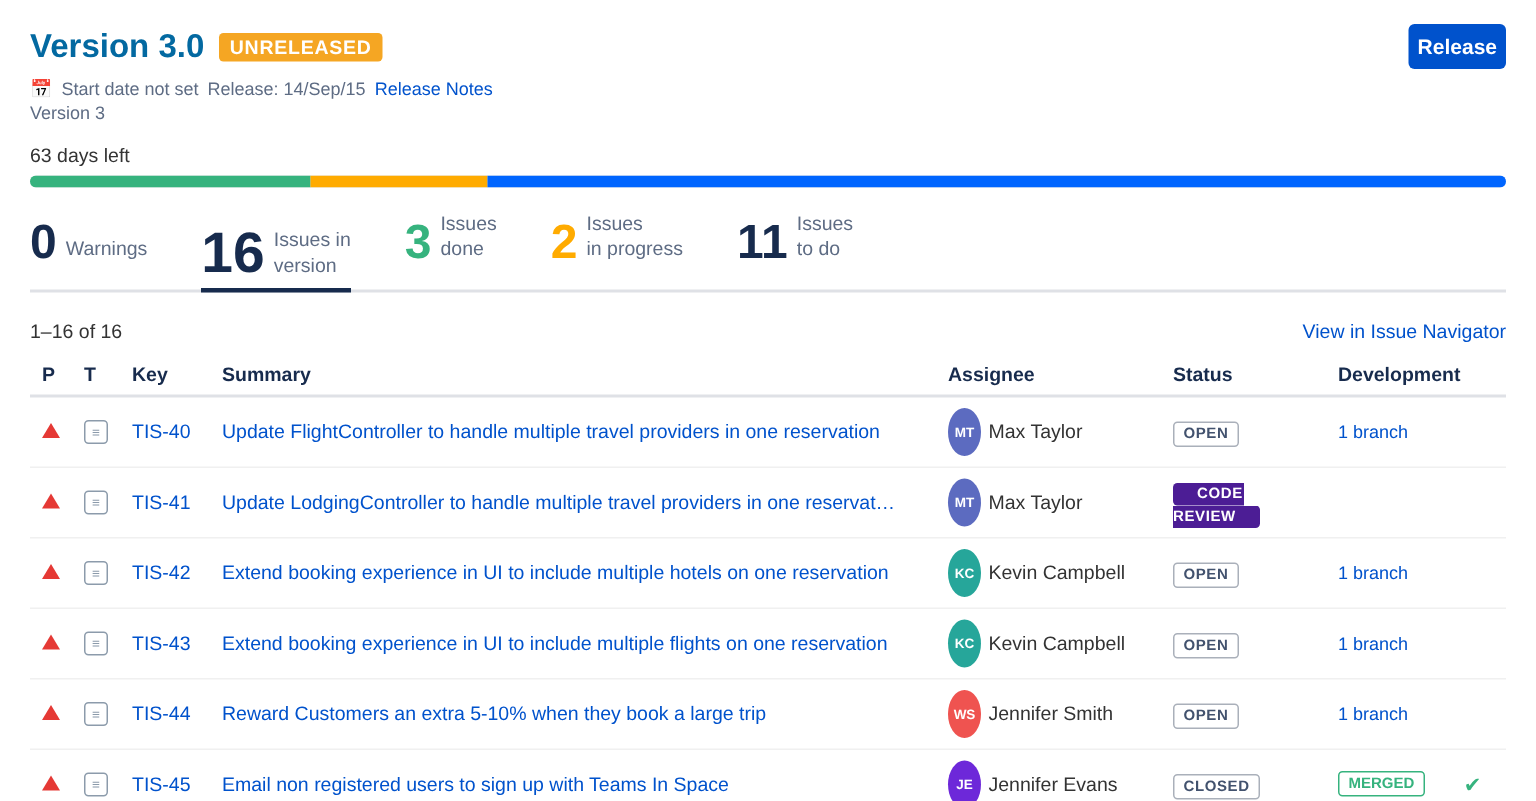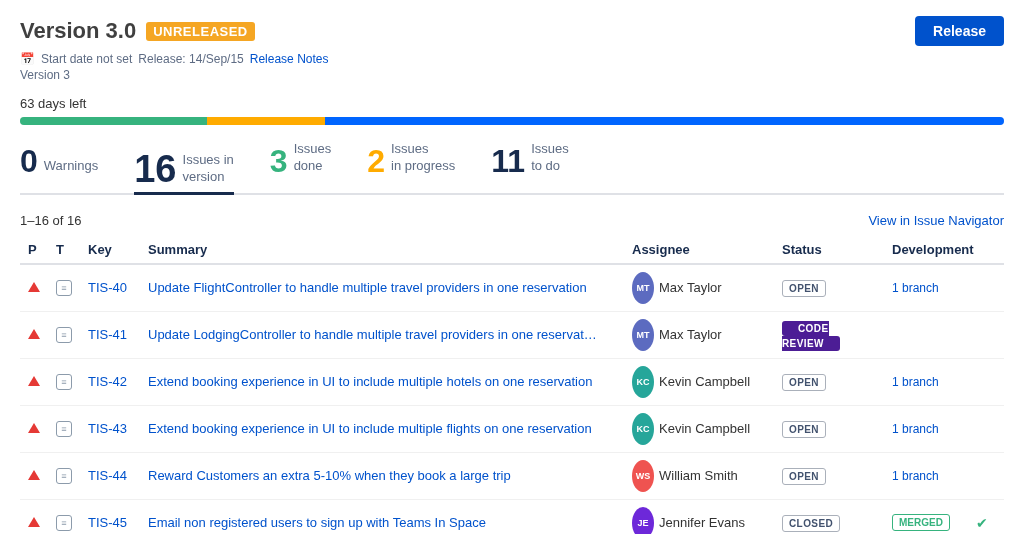--- a/index.html
+++ b/index.html
@@ -24,36 +24,36 @@
       margin-bottom: 6px;
     }
     .title-area {
       display: flex;
       align-items: center;
       gap: 10px;
     }
     .version-title {
       font-size: 22px;
       font-weight: 700;
-      color: #404040;
+      color: #0369a1;
     }
     .unreleased-badge {
       background: #f5a623;
       color: #fff;
       font-size: 13px;
       font-weight: 700;
       padding: 2px 7px;
       border-radius: 3px;
       letter-spacing: 0.5px;
     }
     .release-btn {
       background: #0052cc;
       color: #fff;
       border: none;
-      padding: 7px 18px;
+      padding: 7px 6px;
       border-radius: 4px;
       font-size: 14px;
       font-weight: 600;
       cursor: pointer;
     }
     .meta-row {
       font-size: 12px;
       color: #5e6c84;
       margin-bottom: 2px;
       display: flex;
@@ -391,21 +391,21 @@
           <td class="col-dev"><span class="dev-branch">1 branch</span></td>
         </tr>
         <tr>
           <td class="col-p"><span><span class="arrow-up"></span></span></td>
           <td class="col-t"><span class="type-icon">≡</span></td>
           <td class="col-key"><a class="key-link">TIS-44</a></td>
           <td class="col-summary"><a class="summary-link">Reward Customers an extra 5-10% when they book a large trip</a></td>
           <td class="col-assignee">
             <div class="assignee-cell">
               <span class="avatar" style="background:#ef5350">WS</span>
-              <span>William Smith</span>
+              <span>Jennifer Smith</span>
             </div>
           </td>
           <td class="col-status"><span class="status-open">OPEN</span></td>
           <td class="col-dev"><span class="dev-branch">1 branch</span></td>
         </tr>
         <tr>
           <td class="col-p"><span><span class="arrow-up"></span></span></td>
           <td class="col-t"><span class="type-icon">≡</span></td>
           <td class="col-key"><a class="key-link">TIS-45</a></td>
           <td class="col-summary"><a class="summary-link">Email non registered users to sign up with Teams In Space</a></td>

